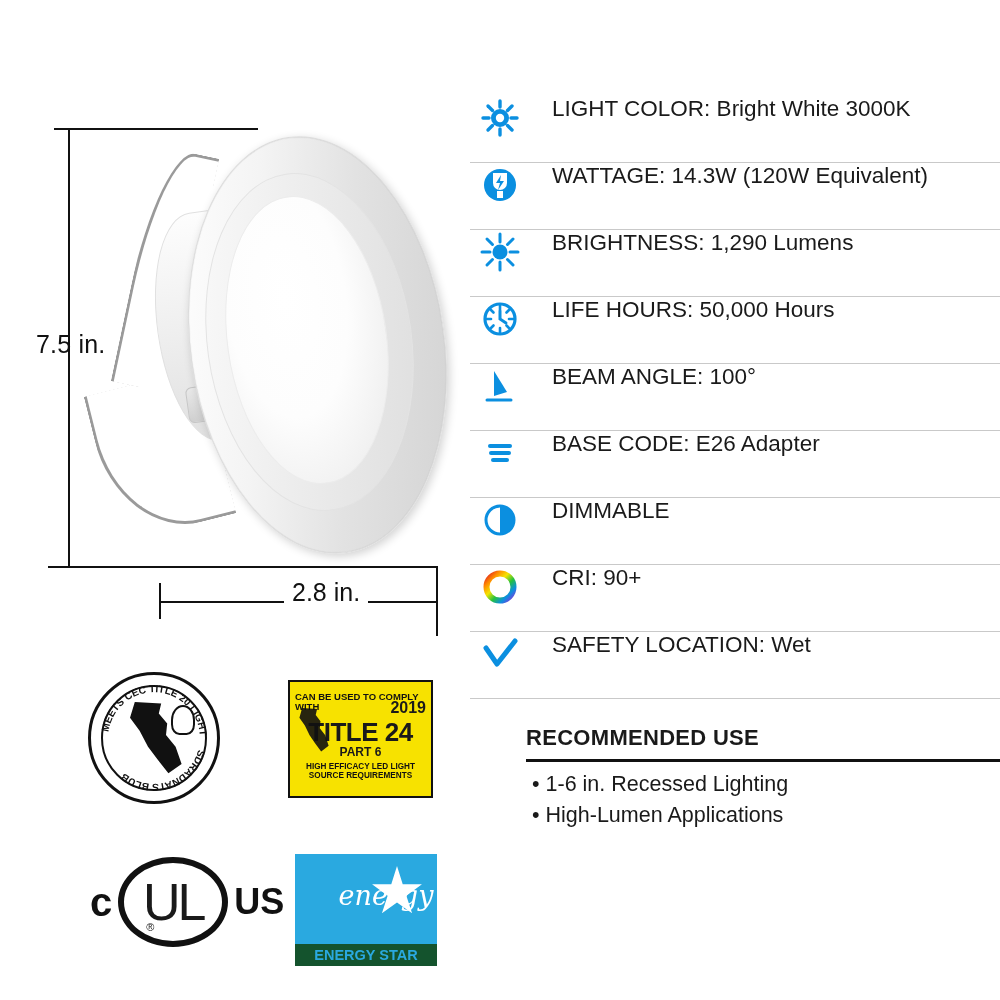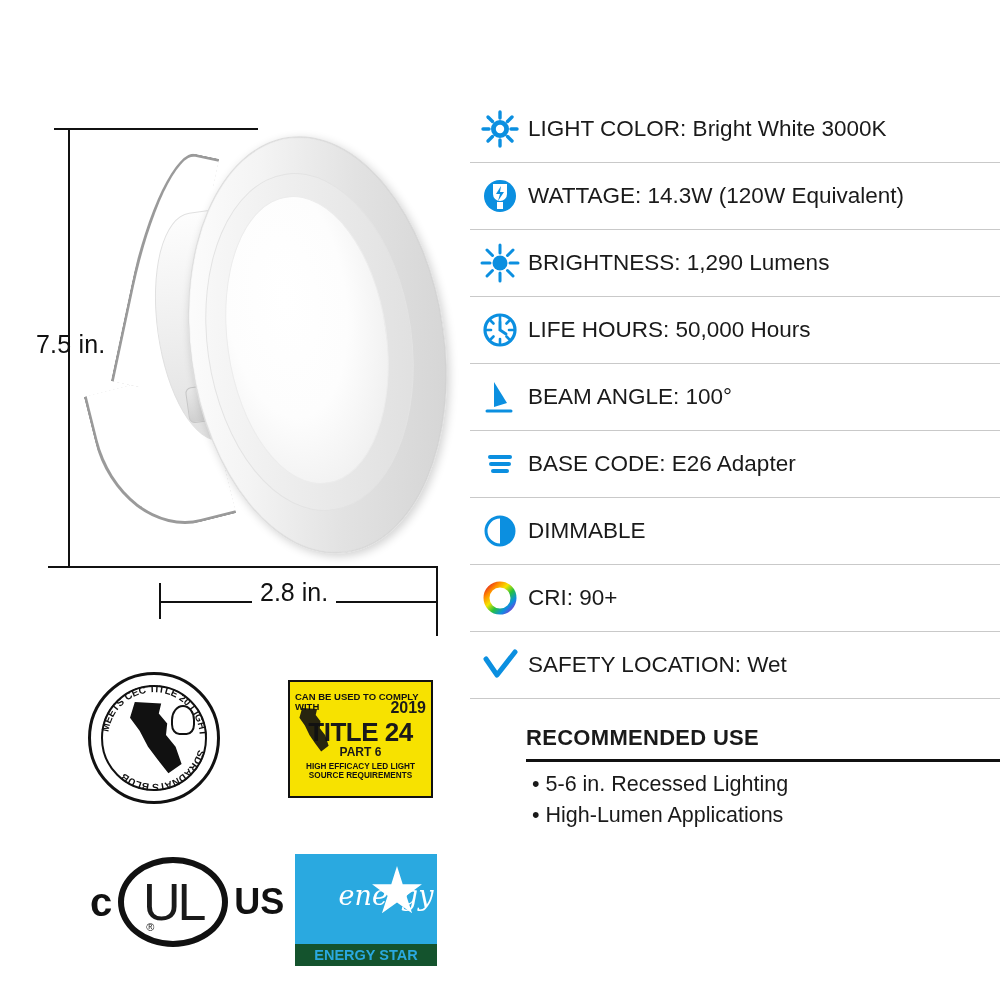--- a/index.html
+++ b/index.html
@@ -21,21 +21,21 @@
   .dim-v-cap-top { position: absolute; left: 54px; top: 128px; width: 30px; height: 2px; background: #111; }
   .dim-v-cap-bot { position: absolute; left: 54px; top: 566px; width: 30px; height: 2px; background: #111; }
   .dim-v-label { position: absolute; left: 36px; top: 330px; font-size: 25px; color: #111; letter-spacing: .2px; }
 
   .lead-top { position: absolute; left: 68px; top: 128px; width: 190px; height: 2px; background: #111; }
   .lead-bottom { position: absolute; left: 48px; top: 566px; width: 390px; height: 2px; background: #111; }
 
   .dim-h-line { position: absolute; left: 160px; top: 601px; width: 278px; height: 2px; background: #111; }
   .dim-h-cap-l { position: absolute; left: 159px; top: 583px; width: 2px; height: 36px; background: #111; }
   .dim-h-cap-r { position: absolute; left: 436px; top: 566px; width: 2px; height: 70px; background: #111; }
-  .dim-h-label { position: absolute; left: 252px; top: 578px; font-size: 25px; background: #fff; padding: 0 8px; color: #111; }
+  .dim-h-label { position: absolute; left: 284px; top: 578px; font-size: 25px; background: #fff; padding: 0 8px; color: #111; }
 
   
   .product { position: absolute; left: 95px; top: 130px; width: 370px; height: 440px; }
   .trim-outer {
     position: absolute; left: 95px; top: 5px; width: 255px; height: 420px;
     border-radius: 50% / 50%;
     background: linear-gradient(100deg, #ffffff 0%, #f4f4f4 30%, #e2e2e2 60%, #d2d2d2 100%);
     box-shadow: 0 0 1px #bbb inset, 2px 3px 10px rgba(0,0,0,.18);
     transform: rotate(-8deg);
     border: 1px solid #dcdcdc;
@@ -144,21 +144,21 @@
     position: absolute; right: 14px; top: 12px; width: 52px; height: 52px;
     background: #fff;
     clip-path: polygon(50% 0%, 61% 35%, 98% 35%, 68% 57%, 79% 91%, 50% 70%, 21% 91%, 32% 57%, 2% 35%, 39% 35%);
   }
   .estar .bar-wrap { position: absolute; bottom: 0; left: 0; width: 100%; }
   .estar .bar-inner { background: #14532d; color: #2aa9e0; text-align: center; font-size: 14.5px; font-weight: bold; padding: 3px 0; }
 
   
   .right { position: absolute; left: 470px; top: 96px; width: 530px; }
   .spec-row {
-    display: flex; align-items: center; gap: 6px;
+    display: flex; align-items: flex-start; gap: 30px;
     height: 67px; border-bottom: 1.5px solid #c9c9c9;
     padding-left: 8px;
   }
   .spec-row:first-child { border-top: none; }
   .spec-icon { width: 44px; min-width: 44px; height: 44px; display: flex; align-items: center; justify-content: center; }
   .spec-icon svg { display: block; }
   .spec-text { font-size: 22.5px; color: #1a1a1a; white-space: nowrap; }
 
   .rec-block { margin-top: 26px; padding-left: 56px; }
   .rec-title { font-size: 22px; font-weight: bold; letter-spacing: .3px; }
@@ -379,19 +379,19 @@
           <path d="M6 14 L17 30 L35 7" fill="none" stroke="#0b8fe0" stroke-width="5" stroke-linecap="round" stroke-linejoin="round"></path>
         </svg>
       </span>
       <span class="spec-text">SAFETY LOCATION: Wet</span>
     </div>
 
     <div class="rec-block">
       <div class="rec-title">RECOMMENDED USE</div>
       <div class="rec-rule"></div>
       <ul class="rec-list">
-        <li>5-6 in. Recessed Lighting</li>
+        <li>1-6 in. Recessed Lighting</li>
         <li>High-Lumen Applications</li>
       </ul>
     </div>
 
   </div>
 </div>
 
 </body></html>

